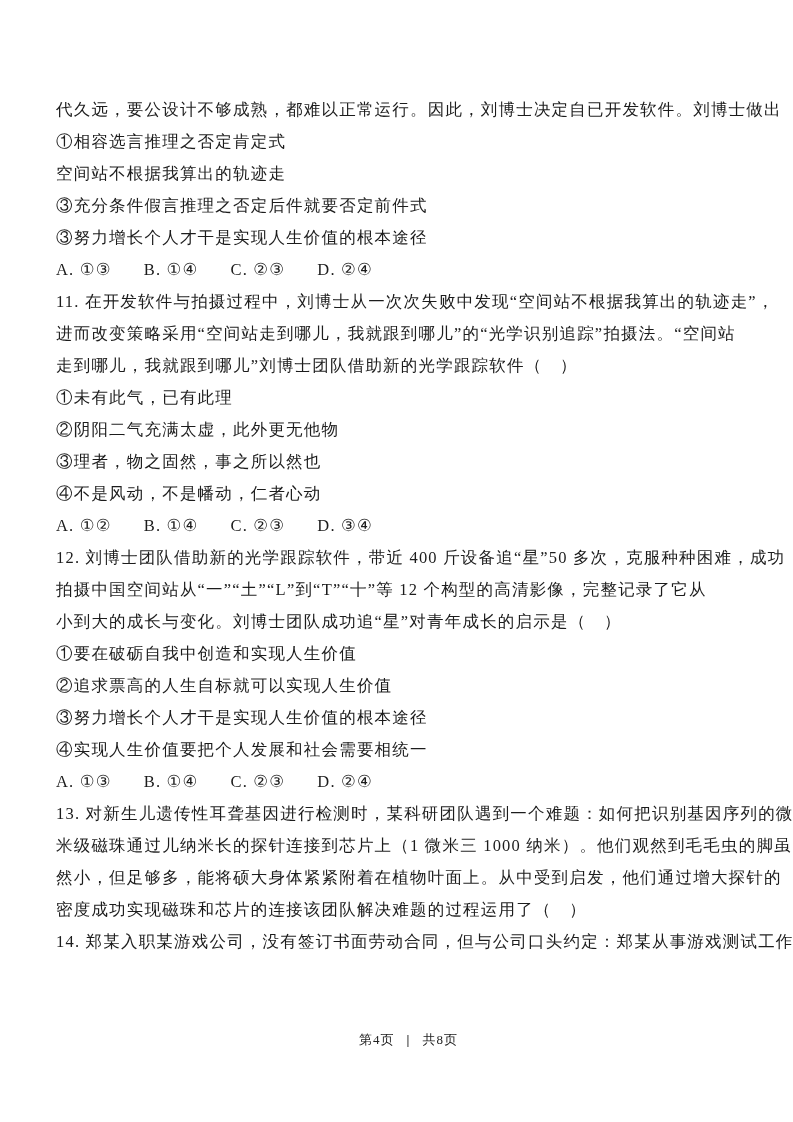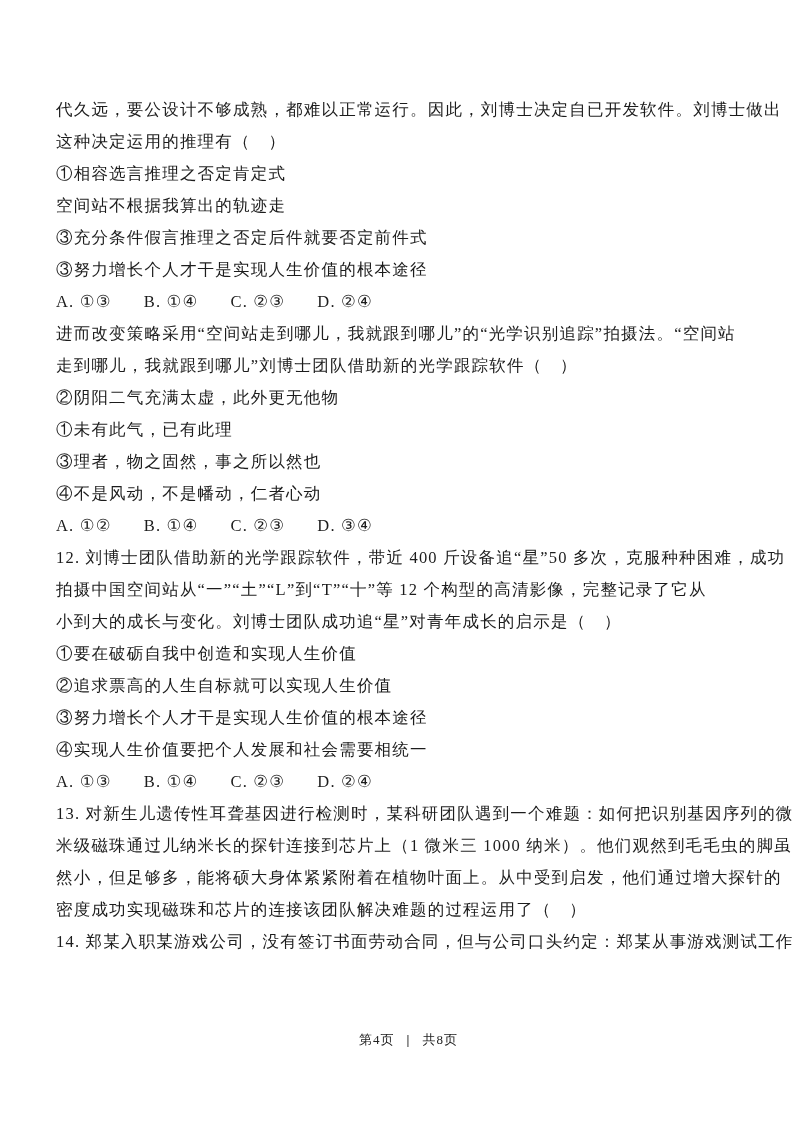--- a/index.html
+++ b/index.html
@@ -36,30 +36,30 @@
     letter-spacing: 1px;
   }
   .footer .sep { margin: 0 12px; font-weight: bold; }
 </style>
 </head>
 <body>
 
 <div class="page">
   <div class="content">
     <div class="line">代久远，要公设计不够成熟，都难以正常运行。因此，刘博士决定自已开发软件。刘博士做出</div>
-    <div class="line">这种决定运用的推理有（　）</div>
     <div class="line">①相容选言推理之否定肯定式</div>
     <div class="line">空间站不根据我算出的轨迹走</div>
     <div class="line">③充分条件假言推理之否定后件就要否定前件式</div>
     <div class="line">③努力增长个人才干是实现人生价值的根本途径</div>
     <div class="line">A. ①③      B. ①④      C. ②③      D. ②④</div>
+    <div class="line">11. 在开发软件与拍摄过程中，刘博士从一次次失败中发现“空间站不根据我算出的轨迹走”，</div>
     <div class="line">进而改变策略采用“空间站走到哪儿，我就跟到哪儿”的“光学识别追踪”拍摄法。“空间站</div>
     <div class="line">走到哪儿，我就跟到哪儿”刘博士团队借助新的光学跟踪软件（　）</div>
+    <div class="line">①未有此气，已有此理</div>
     <div class="line">②阴阳二气充满太虚，此外更无他物</div>
-    <div class="line">①未有此气，已有此理</div>
     <div class="line">③理者，物之固然，事之所以然也</div>
     <div class="line">④不是风动，不是幡动，仁者心动</div>
     <div class="line">A. ①②      B. ①④      C. ②③      D. ③④</div>
     <div class="line">12. 刘博士团队借助新的光学跟踪软件，带近 400 斤设备追“星”50 多次，克服种种困难，成功</div>
     <div class="line">拍摄中国空间站从“一”“土”“L”到“T”“十”等 12 个构型的高清影像，完整记录了它从</div>
     <div class="line">小到大的成长与变化。刘博士团队成功追“星”对青年成长的启示是（　）</div>
     <div class="line">①要在破砺自我中创造和实现人生价值</div>
     <div class="line">②追求票高的人生自标就可以实现人生价值</div>
     <div class="line">③努力增长个人才干是实现人生价值的根本途径</div>
     <div class="line">④实现人生价值要把个人发展和社会需要相统一</div>

